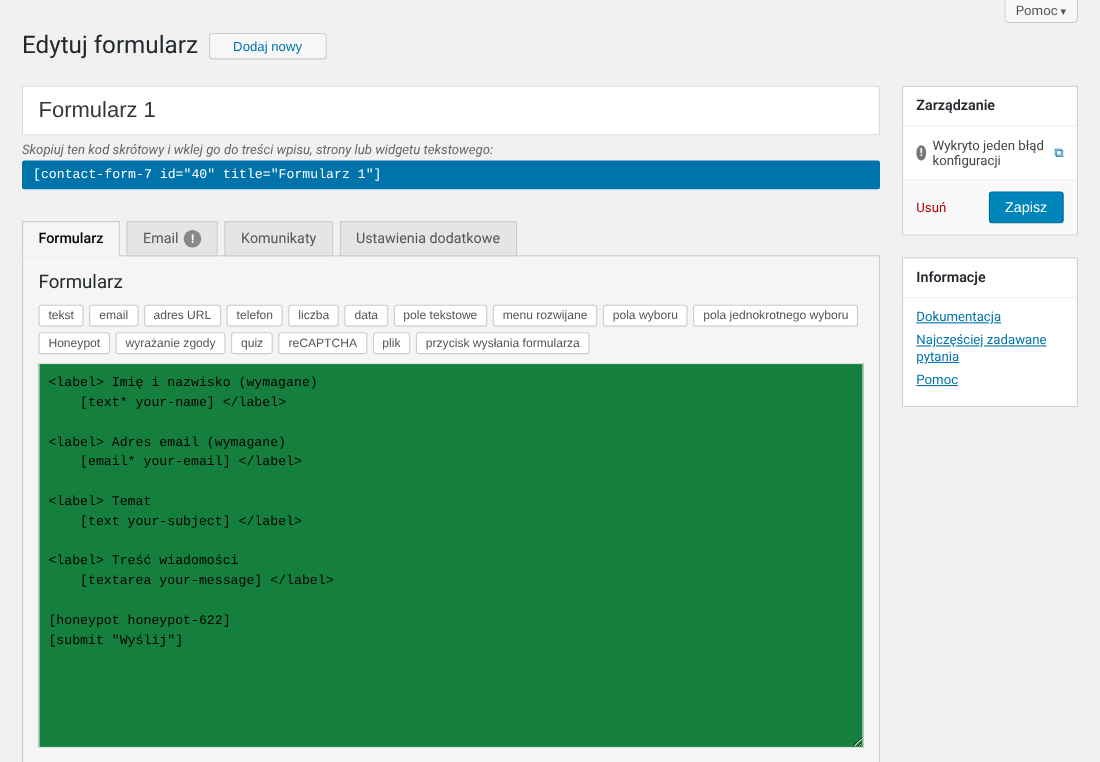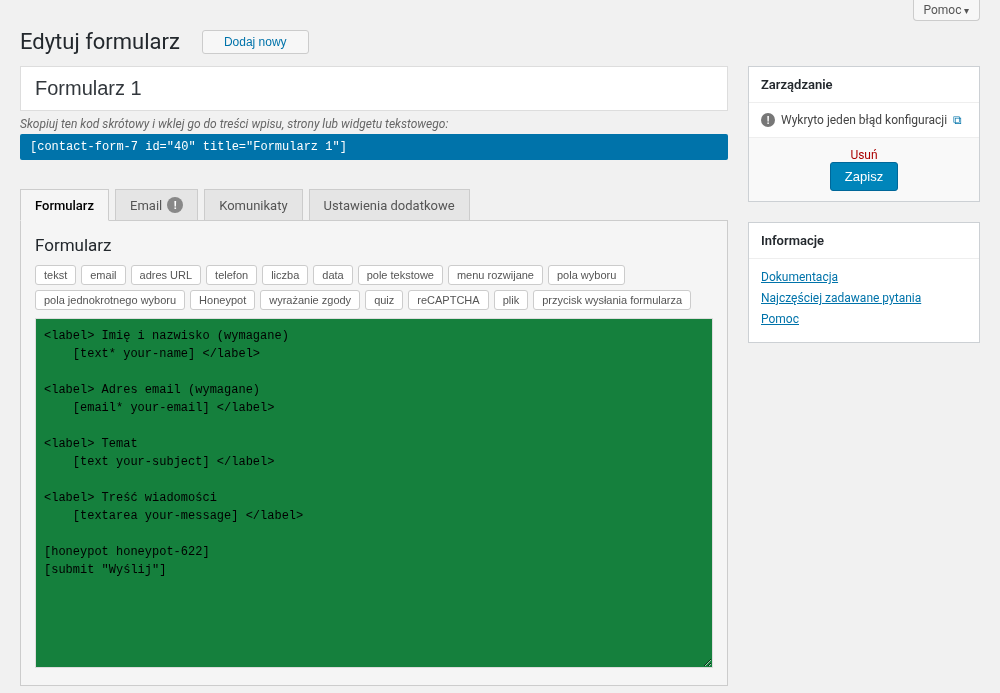--- a/index.html
+++ b/index.html
@@ -1,46 +1,46 @@
 <!DOCTYPE html>
 <html><head>
 <meta charset="utf-8">
 <style>
 * { box-sizing: border-box; margin: 0; padding: 0; }
 body { font-family: -apple-system, BlinkMacSystemFont, "Segoe UI", Roboto, sans-serif; font-size: 13px; color: #444; background: #f1f1f1; padding: 0 20px 20px; width: 1000px; }
 .top-bar { display: flex; justify-content: flex-end; padding: 0 0 8px; }
 .screen-options { border: 1px solid #ccc; background: #f7f7f7; padding: 3px 10px; font-size: 12px; color: #555; border-radius: 0 0 4px 4px; border-top: none; cursor: pointer; }
 .screen-options::after { content: " ▾"; font-size: 10px; }
-.header-row { display: flex; align-items: center; gap: 22px; margin-bottom: 12px; }
+.header-row { display: flex; align-items: center; gap: 10px; margin-bottom: 24px; }
 h1 { font-size: 22px; font-weight: 400; color: #23282d; }
 .btn { border: 1px solid #ccc; background: #f7f7f7; padding: 4px 21px; font-size: 12px; color: #0073aa; border-radius: 3px; cursor: pointer; }
 .layout { display: flex; gap: 20px; align-items: flex-start; }
 .main { flex: 1; min-width: 0; }
-.side { width: 232px; flex-shrink: 0; }
+.side { width: 160px; flex-shrink: 0; }
 .title-input { width: 100%; font-size: 20px; padding: 10px 14px; border: 1px solid #ddd; background: #fff; margin-bottom: 6px; color: #32373c; }
 .shortcode-label { font-size: 12px; font-style: italic; color: #666; margin-bottom: 3px; display: block; }
 .shortcode-box { background: #0073aa; color: #fff; font-family: "Courier New", monospace; font-size: 12px; padding: 6px 10px; border-radius: 2px; margin-bottom: 28px; }
 .tabs { display: flex; gap: 6px; position: relative; top: 1px; z-index: 2; }
 .tab { border: 1px solid #ccc; background: #e5e5e5; padding: 7px 14px; font-size: 13px; color: #555; cursor: pointer; display: flex; align-items: center; gap: 5px; }
 .tab.active { background: #f5f5f5; border-bottom-color: #f5f5f5; color: #000; font-weight: 500; }
 .tab-badge { width: 16px; height: 16px; border-radius: 50%; background: #888; color: #fff; font-size: 11px; display: inline-flex; align-items: center; justify-content: center; font-weight: bold; }
 .panel { border: 1px solid #ccc; background: #f5f5f5; padding: 14px; }
 .panel h2 { font-size: 17px; font-weight: 400; color: #23282d; margin-bottom: 10px; }
 .tag-buttons { display: flex; flex-wrap: wrap; gap: 5px; margin-bottom: 8px; }
 .tag-btn { border: 1px solid #ccc; background: #fff; padding: 3px 8px; font-size: 11px; color: #555; border-radius: 3px; cursor: pointer; }
 .editor { width: 100%; height: 350px; font-family: "Courier New", monospace; font-size: 12px; padding: 8px; border: 1px solid #ddd; background: #15803d; resize: vertical; line-height: 1.5; }
 .save-btn { background: #0085ba; border: 1px solid #006799; color: #fff; padding: 6px 14px; font-size: 13px; border-radius: 3px; cursor: pointer; margin-top: 14px; font-weight: 500; }
 .box { background: #fff; border: 1px solid #ccd0d4; margin-bottom: 20px; }
 .box-header { border-bottom: 1px solid #eee; padding: 10px 12px; font-size: 13px; font-weight: 600; color: #23282d; }
 .box-body { padding: 10px 12px; }
 .box-actions { display: flex; justify-content: flex-end; padding: 10px 12px; border-bottom: 1px solid #eee; }
 .config-error { padding: 10px 12px; font-size: 12px; color: #444; display: flex; align-items: center; gap: 6px; }
 .err-icon { width: 14px; height: 14px; border-radius: 50%; background: #777; color: #fff; display: inline-flex; align-items: center; justify-content: center; font-size: 10px; font-weight: bold; }
 .ext-icon { color: #0073aa; }
-.box-footer { display: flex; justify-content: space-between; align-items: center; padding: 10px 12px; border-top: 1px solid #eee; background: #f9f9f9; flex-direction: column; }
+.box-footer { display: flex; justify-content: space-between; align-items: center; padding: 10px 12px; border-top: 1px solid #eee; background: #f9f9f9; }
 .delete-link { color: #a00; text-decoration: none; cursor: pointer; font-size: 12px; }
 .info-links { list-style: none; }
 .info-links li { margin-bottom: 6px; }
 .info-links a { color: #0073aa; text-decoration: underline; font-size: 12px; cursor: pointer; }
 </style>
 </head>
 <body>
 
 <div class="top-bar">
   <div class="screen-options">Pomoc</div>

